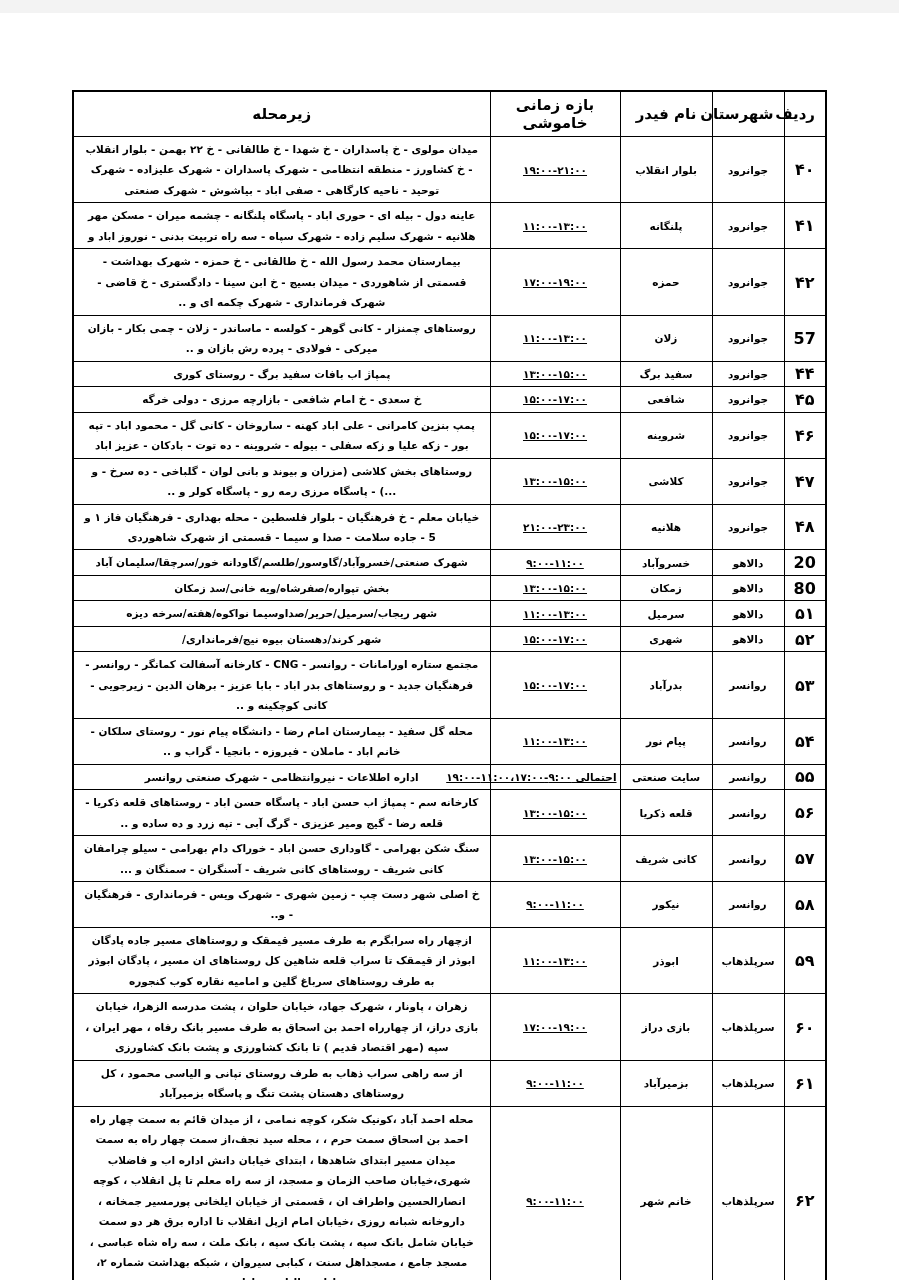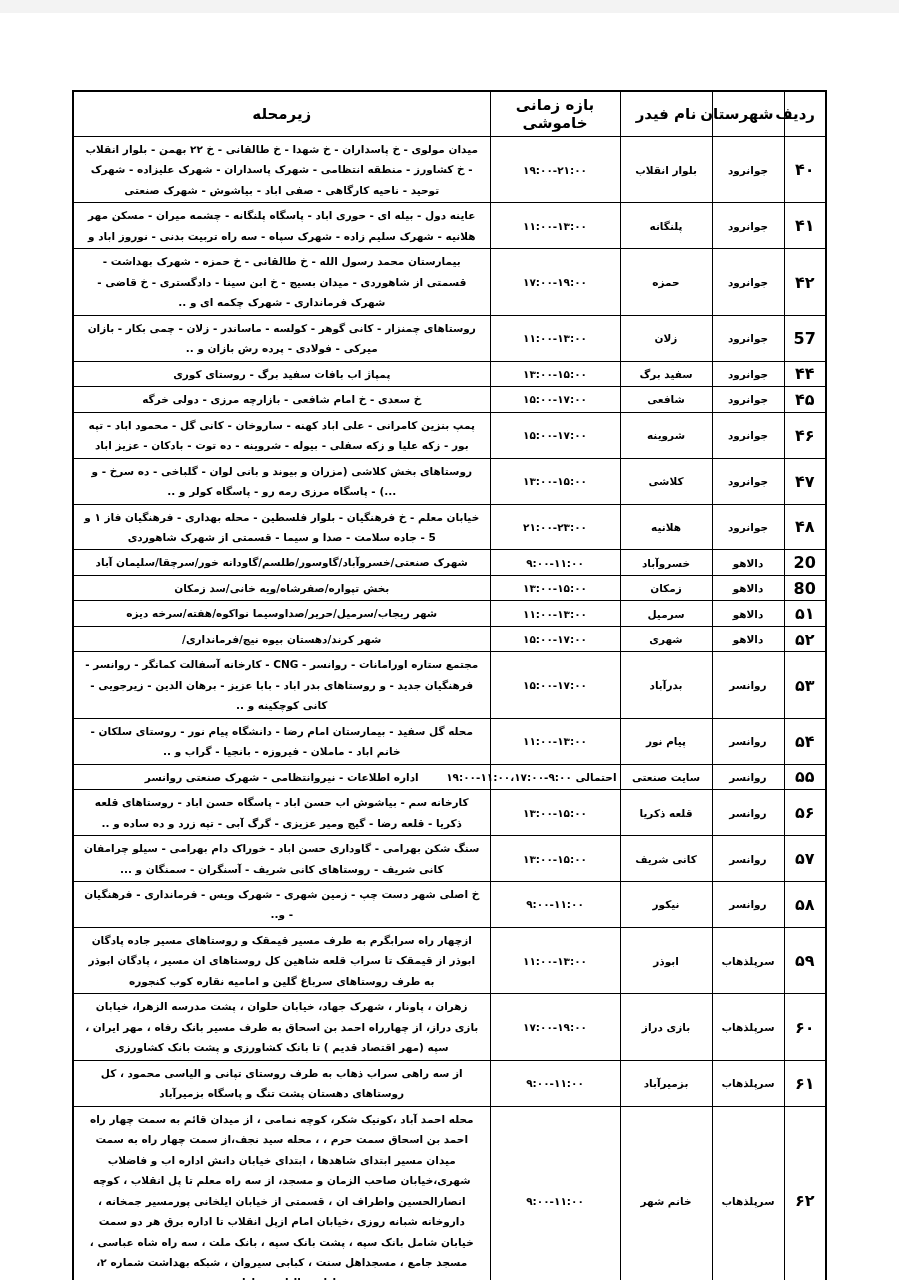--- a/index.html
+++ b/index.html
@@ -19,21 +19,21 @@
     vertical-align:middle;color:#000;
   }
   .outage th{font-size:15px;padding:4px 10px;}
   .outage td{font-size:10.5px;padding:2px 3px;}
   col.c-no{width:42px;}
   col.c-county{width:72px;}
   col.c-feeder{width:92px;}
   col.c-time{width:130px;}
   col.c-area{width:auto;}
   td.cell-no{font-size:16px;}
-  td.cell-time{white-space:nowrap;letter-spacing:0.5px;}
+  td.cell-time{white-space:nowrap;letter-spacing:0.5px;text-decoration:underline;}
   td.cell-area{line-height:1.95;padding:2px 9px;text-align:center;}
   td.cell-county,td.cell-feeder{padding:2px 2px;}
 </style>
 </head>
 <body>
 
 <div class="top-strip"></div>
 
 <div class="table-wrap">
   <table class="outage">
@@ -181,21 +181,21 @@
           <td class="cell-feeder">سایت صنعتی</td>
           <td class="cell-time">احتمالی ۹:۰۰-۱۱:۰۰،۱۷:۰۰-۱۹:۰۰</td>
           <td class="cell-area">اداره اطلاعات - نیروانتظامی - شهرک صنعتی روانسر</td>
         </tr>
 
         <tr>
           <td class="cell-no">۵۶</td>
           <td class="cell-county">روانسر</td>
           <td class="cell-feeder">قلعه ذکریا</td>
           <td class="cell-time">۱۳:۰۰-۱۵:۰۰</td>
-          <td class="cell-area">کارخانه سم - بیاشوش اب حسن اباد - پاسگاه حسن اباد - روستاهای قلعه ذکریا - قلعه رضا - گیج ومیر عزیزی - گرگ آبی - تپه زرد و ده ساده و ..</td>
+          <td class="cell-area">کارخانه سم - پمپاژ اب حسن اباد - پاسگاه حسن اباد - روستاهای قلعه ذکریا - قلعه رضا - گیج ومیر عزیزی - گرگ آبی - تپه زرد و ده ساده و ..</td>
         </tr>
 
         <tr>
           <td class="cell-no">۵۷</td>
           <td class="cell-county">روانسر</td>
           <td class="cell-feeder">کانی شریف</td>
           <td class="cell-time">۱۳:۰۰-۱۵:۰۰</td>
           <td class="cell-area">سنگ شکن بهرامی - گاوداری حسن اباد - خوراک دام بهرامی - سیلو چرامفان کانی شریف - روستاهای کانی شریف - آسنگران - سمنگان و ...</td>
         </tr>
 

